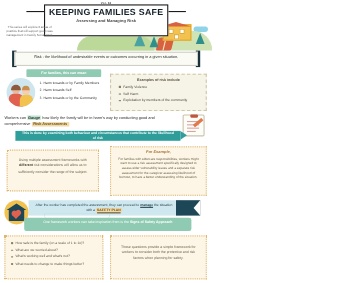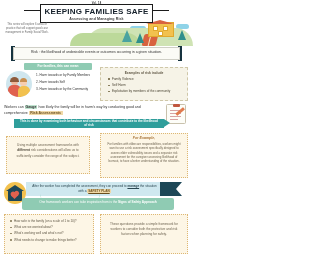--- a/index.html
+++ b/index.html
@@ -7,21 +7,21 @@
     width:193px;height:257px;overflow:hidden;
     background:#ffffff;
     font-family:"Liberation Sans", sans-serif;
     position:relative;
   }
   .page{position:relative;width:193px;height:257px;overflow:hidden;background:#fff;}
 
   
   .hdr{position:absolute;left:0;top:0;width:193px;height:44px;background:#fff;}
   .vol{position:absolute;left:0;right:0;top:1.5px;text-align:center;font-size:2.6px;letter-spacing:.2px;color:#3a3a3a;font-weight:700;}
-  .titlebox{position:absolute;left:40px;top:4px;width:113px;height:19px;border:1px solid #1c1c1c;box-sizing:border-box;background:#fff;}
+  .titlebox{position:absolute;left:40px;top:4px;width:113px;height:29px;border:1px solid #1c1c1c;box-sizing:border-box;background:#fff;}
   .title{position:absolute;left:0;right:0;top:2.2px;text-align:center;font-size:8px;font-weight:700;letter-spacing:.25px;color:#15202b;white-space:nowrap;}
   .rulel,.ruler{position:absolute;top:9.5px;height:1px;background:#1c1c1c;}
   .rulel{left:24px;width:16px;}
   .ruler{left:153px;width:16px;}
   .subtitle{position:absolute;left:0;right:0;top:17px;text-align:center;font-size:3.6px;font-weight:700;color:#3d3d3d;letter-spacing:.1px;}
   .intro{position:absolute;left:4px;top:23px;width:46px;font-size:2.7px;line-height:1.5;color:#6a6a6a;text-align:center;}
 
   
   .sky{position:absolute;left:118px;top:20px;width:75px;height:24px;overflow:hidden;}
   .hill{position:absolute;left:86px;top:28px;width:107px;height:18px;background:#cfe3b4;border-radius:60px 60px 0 0;}

